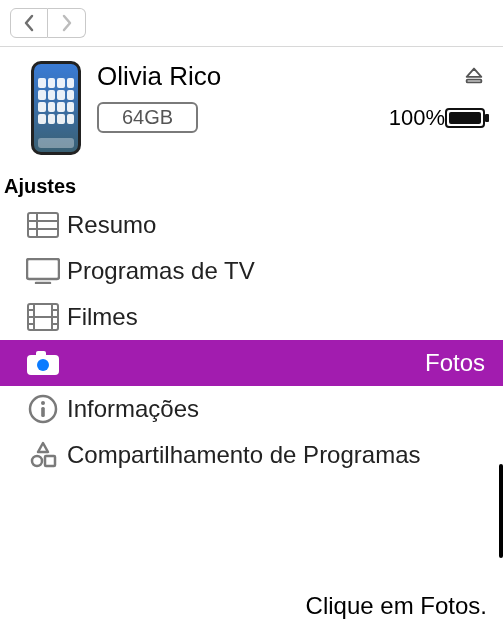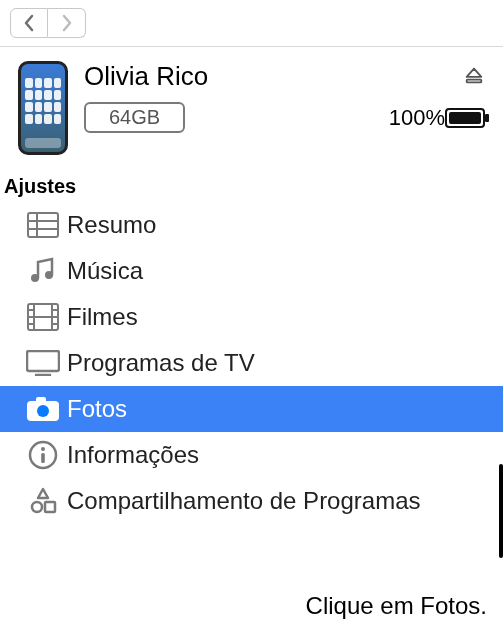--- a/index.html
+++ b/index.html
@@ -29,20 +29,21 @@
     color: #6f6f6f;
   }
   .nav-btn:first-child { border-radius: 6px 0 0 6px; }
   .nav-btn:last-child { border-radius: 0 6px 6px 0; border-left: none; }
 
   .device-header {
     display: flex;
     padding: 14px 18px 14px 18px;
     align-items: flex-start;
     gap: 16px;
+    margin-left: 13px;
   }
   .phone-thumb {
     width: 50px;
     height: 94px;
     border-radius: 10px;
     background: linear-gradient(180deg,#3a7bd5 0%, #3a6073 100%);
     border: 3px solid #222;
     position: relative;
     flex-shrink: 0;
     overflow: hidden;
@@ -82,22 +83,23 @@
   .settings-list { position:relative; }
   .settings-item {
     display:flex; align-items:center; gap:7px;
     padding: 8px 18px 8px 26px;
     font-size:24px;
     color:#222;
     cursor:pointer;
   }
   .settings-item .item-icon { width:34px; height:30px; display:flex; align-items:center; justify-content:center; color:#7a7a7a;}
   .settings-item.selected {
-    background:#3b82f6;
+    background:#a21caf;
     color:#fff;
+    justify-content:space-between;
   }
   .settings-item.selected .item-icon { color:#fff; }
   .scroll-indicator{
     position:absolute; right:0; top:262px; width:4px; height:94px; background:#000; border-radius:2px;
   }
 
   .caption{
     position:absolute; right:16px; bottom:24px;
     font-size:24px;
     margin-left:28px;
@@ -172,52 +174,42 @@
           <rect x="1" y="1" width="30" height="24" rx="2" fill="none" stroke="#7a7a7a" stroke-width="2"></rect>
           <line x1="1" y1="9" x2="31" y2="9" stroke="#7a7a7a" stroke-width="2"></line>
           <line x1="1" y1="17" x2="31" y2="17" stroke="#7a7a7a" stroke-width="2"></line>
           <line x1="10" y1="1" x2="10" y2="25" stroke="#7a7a7a" stroke-width="2"></line>
         </svg>
       </span>
       <span>Resumo</span>
     </div>
     <div class="settings-item">
       <span class="item-icon">
-        <svg width="30" height="30" viewBox="0 0 30 30">
-          <path d="M10 22 V6 L24 3 V19" fill="none" stroke="#7a7a7a" stroke-width="2.5" stroke-linecap="round"></path>
-          <circle cx="7" cy="22" r="4" fill="#7a7a7a"></circle>
-          <circle cx="21" cy="19" r="4" fill="#7a7a7a"></circle>
-        </svg>
-      </span>
-      <span>Música</span>
+        <svg width="34" height="26" viewBox="0 0 34 26">
+          <rect x="1" y="1" width="32" height="20" rx="2" fill="none" stroke="#7a7a7a" stroke-width="2.5"></rect>
+          <line x1="10" y1="25" x2="24" y2="25" stroke="#7a7a7a" stroke-width="2.5" stroke-linecap="round"></line>
+        </svg>
+      </span>
+      <span>Programas de TV</span>
     </div>
     <div class="settings-item">
       <span class="item-icon">
         <svg width="32" height="28" viewBox="0 0 32 28">
           <rect x="1" y="1" width="30" height="26" rx="2" fill="none" stroke="#7a7a7a" stroke-width="2"></rect>
           <line x1="7" y1="1" x2="7" y2="27" stroke="#7a7a7a" stroke-width="2"></line>
           <line x1="25" y1="1" x2="25" y2="27" stroke="#7a7a7a" stroke-width="2"></line>
           <line x1="1" y1="14" x2="31" y2="14" stroke="#7a7a7a" stroke-width="2"></line>
           <line x1="1" y1="7" x2="7" y2="7" stroke="#7a7a7a" stroke-width="2"></line>
           <line x1="1" y1="21" x2="7" y2="21" stroke="#7a7a7a" stroke-width="2"></line>
           <line x1="25" y1="7" x2="31" y2="7" stroke="#7a7a7a" stroke-width="2"></line>
           <line x1="25" y1="21" x2="31" y2="21" stroke="#7a7a7a" stroke-width="2"></line>
         </svg>
       </span>
       <span>Filmes</span>
     </div>
-    <div class="settings-item">
-      <span class="item-icon">
-        <svg width="34" height="26" viewBox="0 0 34 26">
-          <rect x="1" y="1" width="32" height="20" rx="2" fill="none" stroke="#7a7a7a" stroke-width="2.5"></rect>
-          <line x1="10" y1="25" x2="24" y2="25" stroke="#7a7a7a" stroke-width="2.5" stroke-linecap="round"></line>
-        </svg>
-      </span>
-      <span>Programas de TV</span>
-    </div>
     <div class="settings-item selected">
       <span class="item-icon">
         <svg width="34" height="26" viewBox="0 0 34 26">
           <rect x="1" y="5" width="32" height="20" rx="4" fill="#fff"></rect>
           <rect x="10" y="1" width="10" height="6" rx="2" fill="#fff"></rect>
           <circle cx="17" cy="15" r="6" fill="#0a7bff"></circle>
           <circle cx="17" cy="15" r="6" fill="none" stroke="#fff" stroke-width="0"></circle>
         </svg>
       </span>
       <span>Fotos</span>

